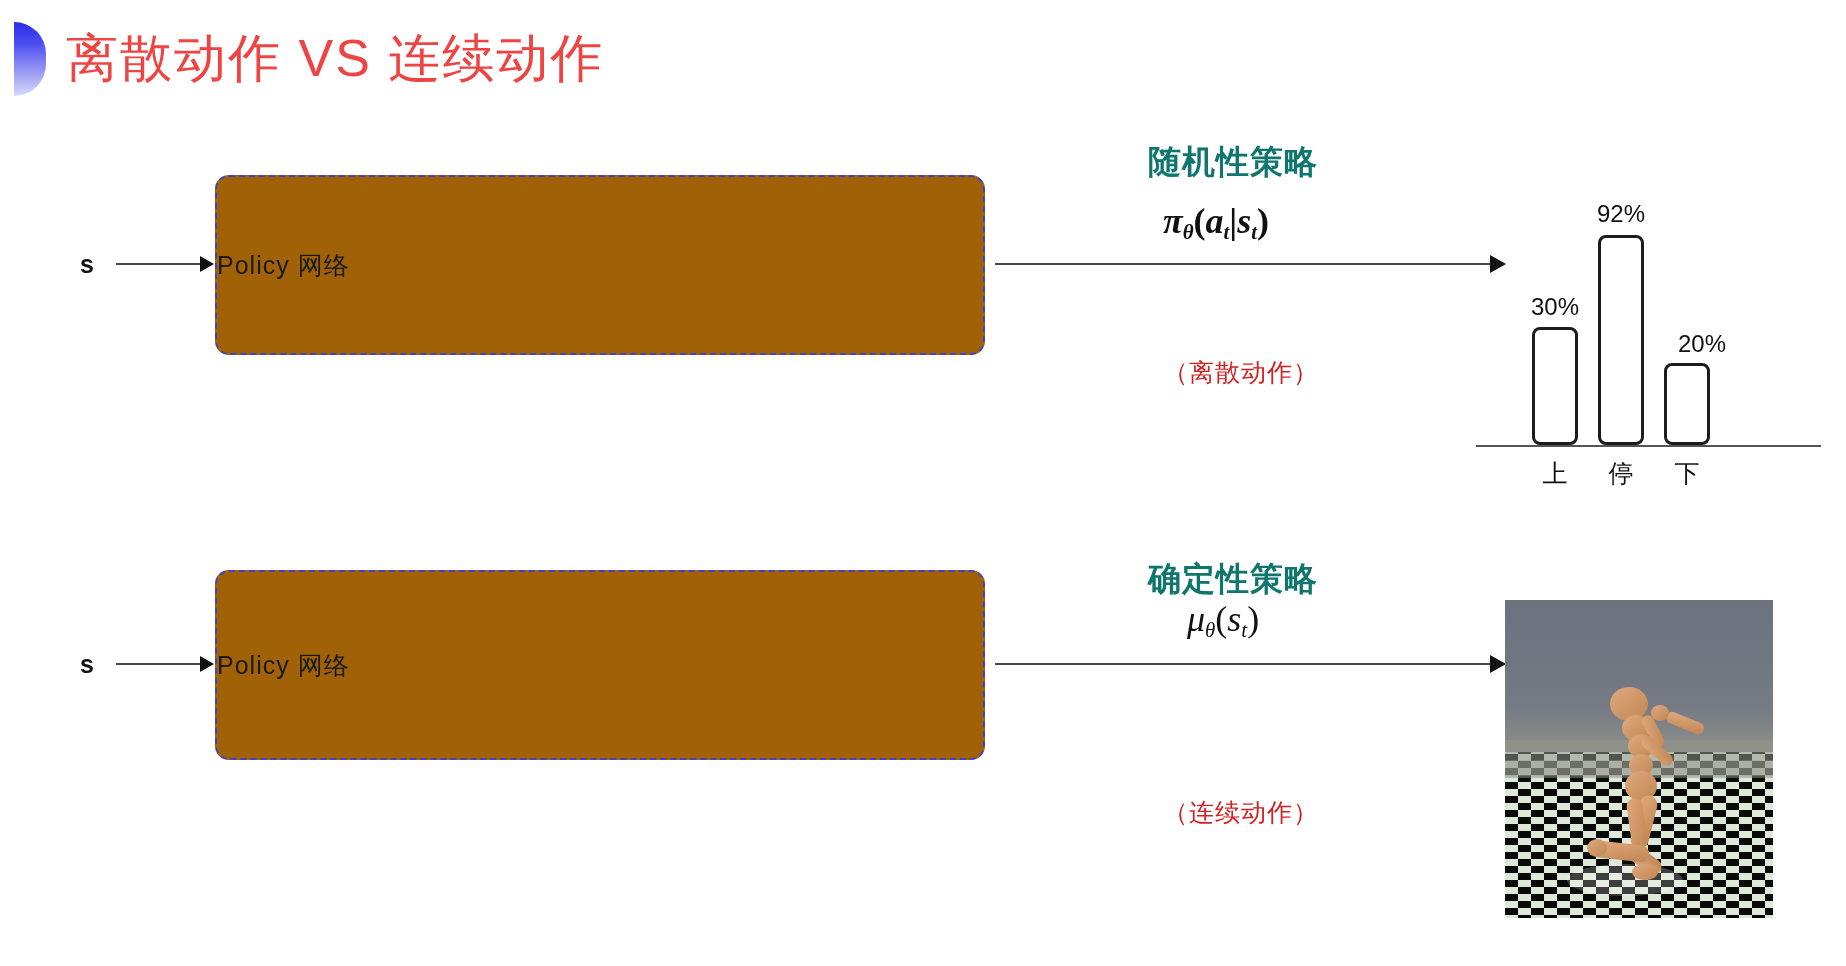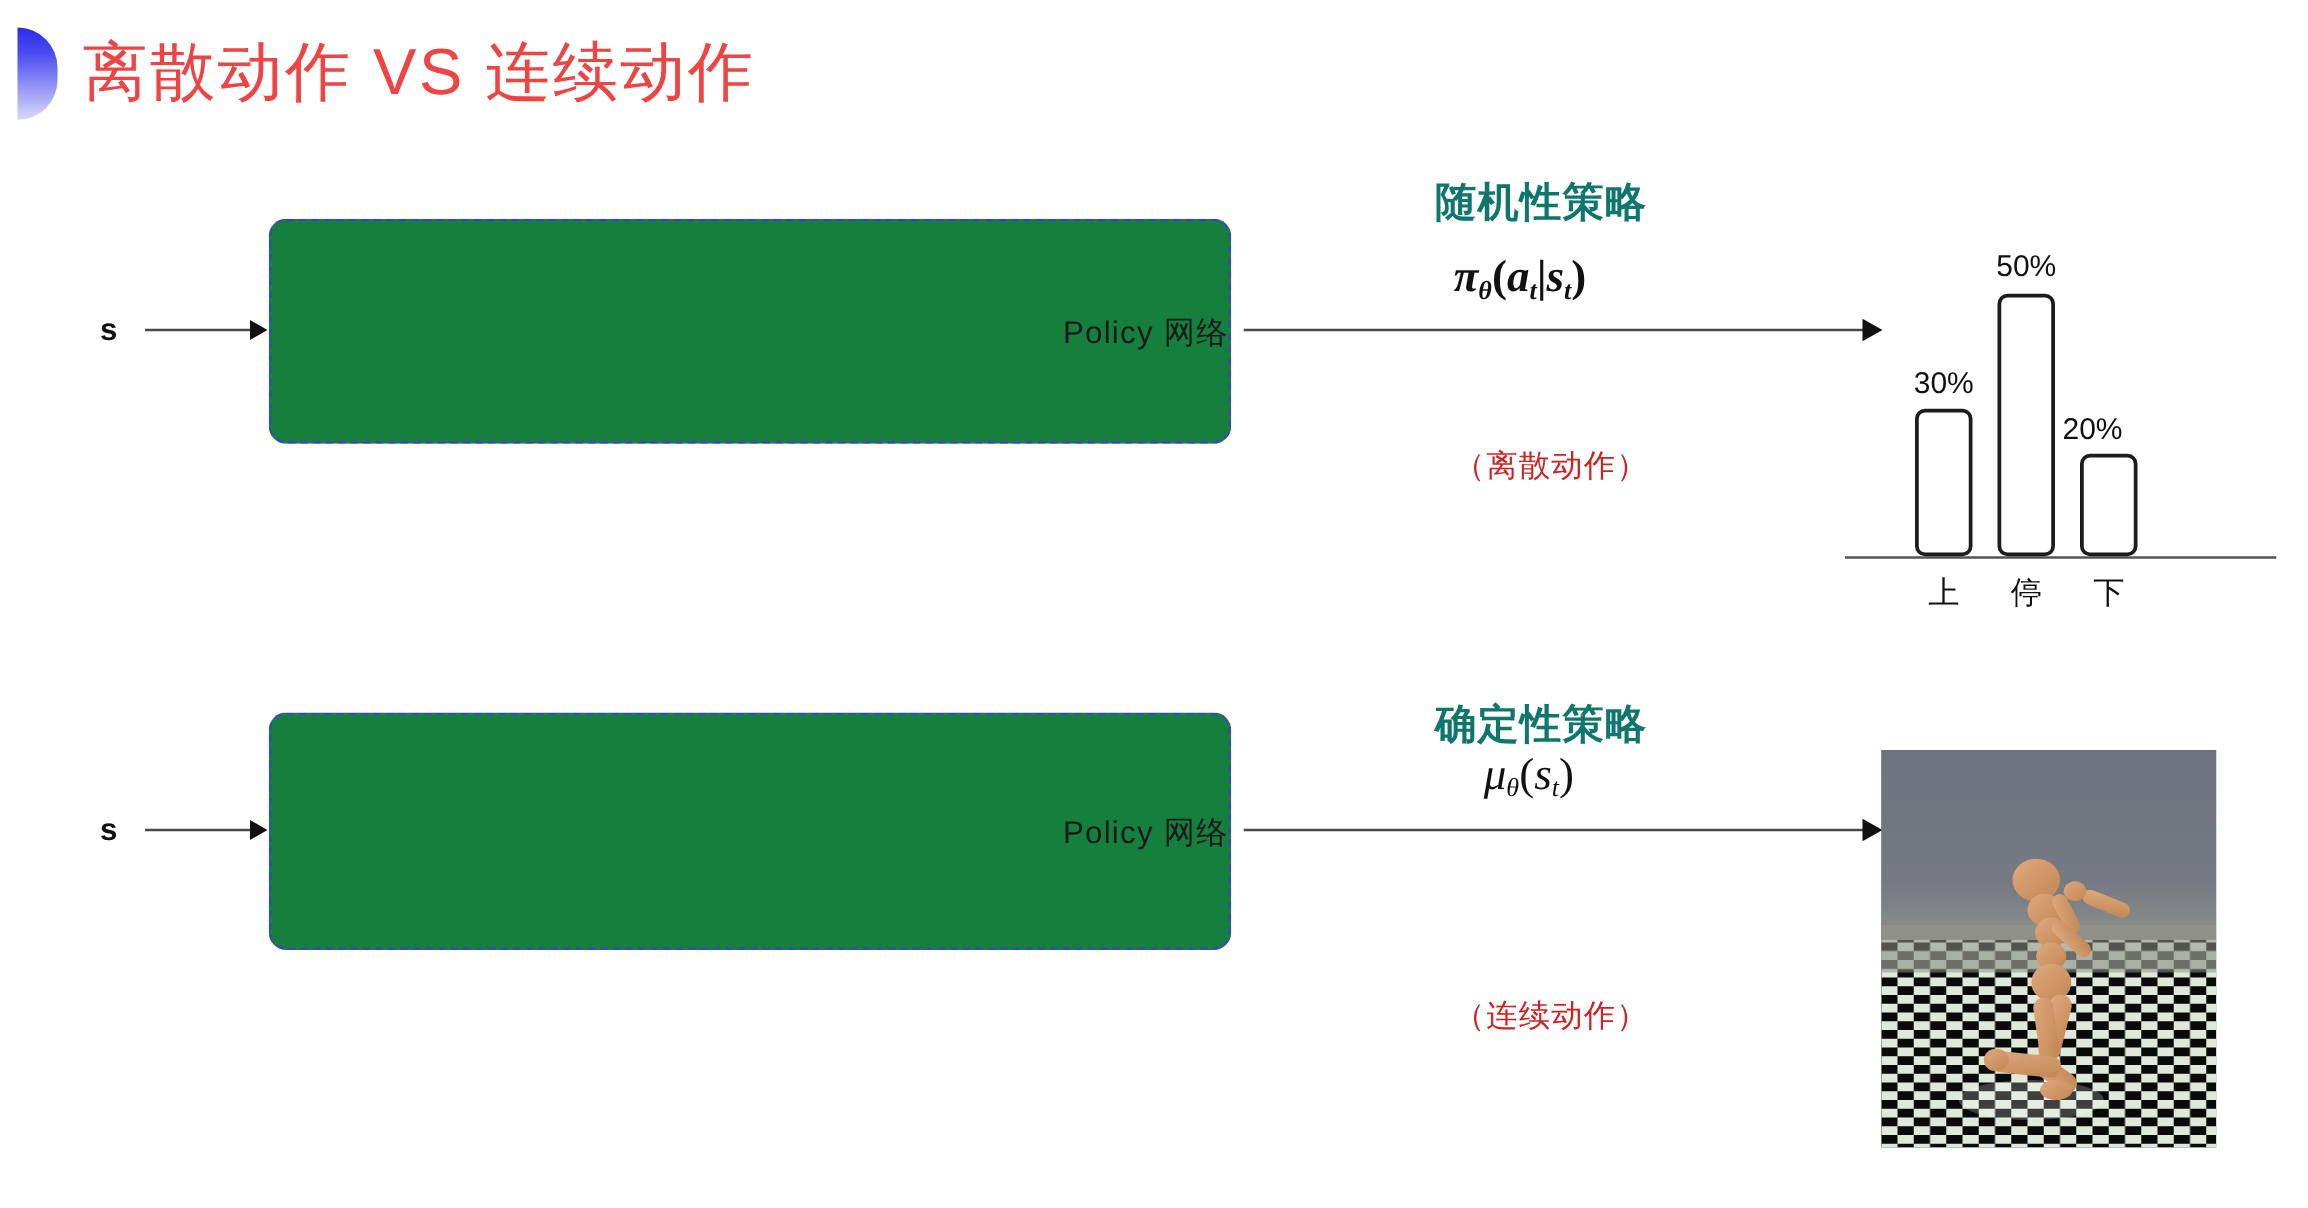--- a/index.html
+++ b/index.html
@@ -61,24 +61,24 @@
     border-bottom: 8px solid transparent;
     border-left: 14px solid #111;
   }
 
   
   .policy-box {
     position: absolute;
     box-sizing: border-box;
     border: 2.5px dashed #4041c8;
     border-radius: 14px;
-    background: #15803d;
+    background: #a16207;
     display: flex;
     align-items: center;
-    justify-content: flex-end;
+    justify-content: flex-start;
   }
   .policy-box-label {
     font-size: 25px;
     color: #1a1a1a;
     letter-spacing: 1px;
   }
 
   
   .out-arrow-line {
     position: absolute;
@@ -205,22 +205,22 @@
   <div class="annot-red" style="left:1163px; top:266px;">（离散动作）</div>
 
   <div id="bar-chart">
     <div id="bar-axis"></div>
 
     <div class="bar" style="left:62px;  height:118px;"></div>
     <div class="bar" style="left:128px; height:210px;"></div>
     <div class="bar" style="left:194px; height:82px;"></div>
 
     <div class="bar-value" style="left:45px; top:108px;">30%</div>
-    <div class="bar-value" style="left:111px; top:15px;">50%</div>
-    <div class="bar-value" style="left:164px; top:145px;">20%</div>
+    <div class="bar-value" style="left:111px; top:15px;">92%</div>
+    <div class="bar-value" style="left:192px; top:145px;">20%</div>
 
     <div class="bar-cat" style="left:55px;">上</div>
     <div class="bar-cat" style="left:121px;">停</div>
     <div class="bar-cat" style="left:187px;">下</div>
   </div>
 </div>
 
 <div class="row" id="row-continuous">
 
   <div class="s-label" style="left:80px; top:90px;">s</div>

